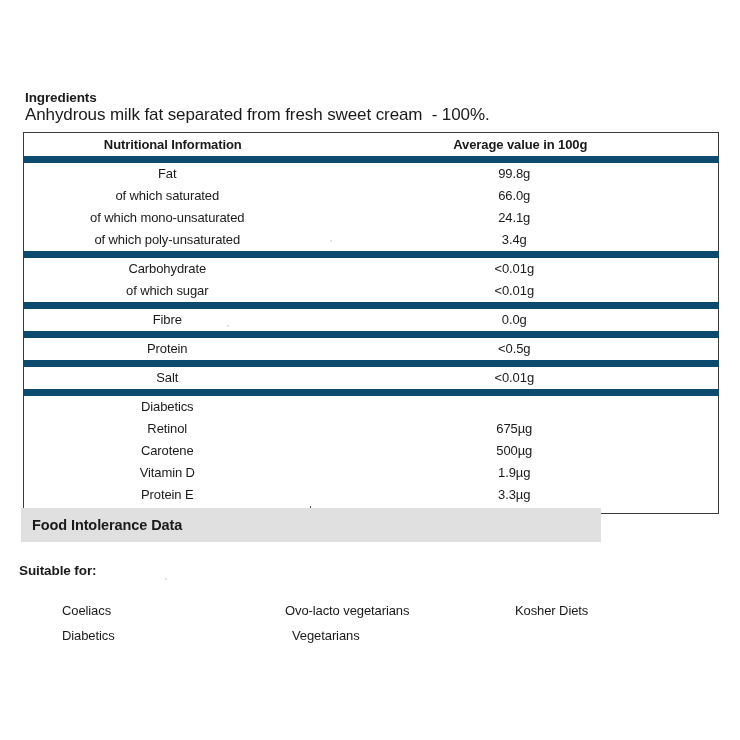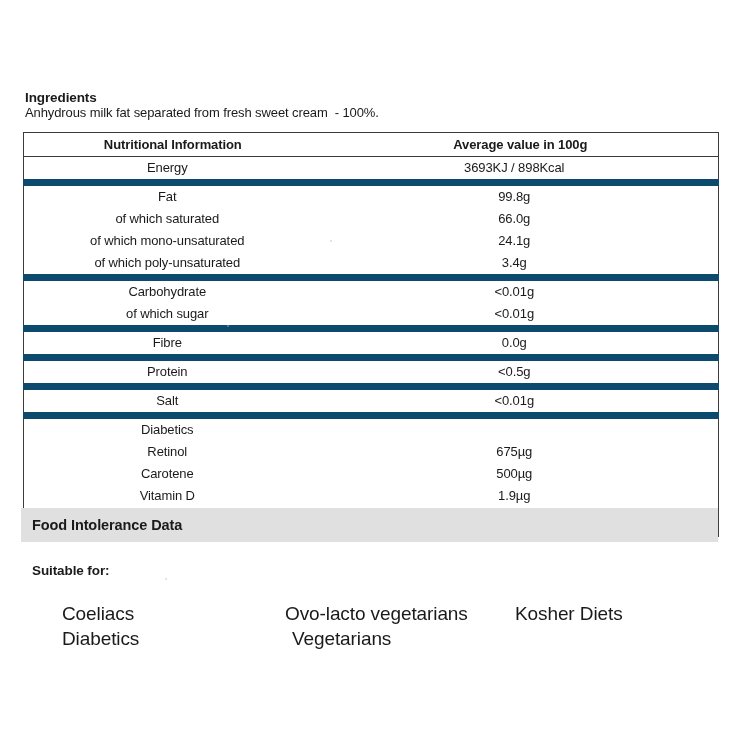--- a/index.html
+++ b/index.html
@@ -35,21 +35,21 @@
     flex-direction: column;
   }
   .ingredients-label {
     font-size: 13.5px;
     font-weight: bold;
     letter-spacing: -0.1px;
     width: 158px;
     flex: none;
   }
   .ingredients-text {
-    font-size: 13px;
+    font-size: 17px;
     font-weight: normal;
     letter-spacing: -0.1px;
     white-space: pre;
   }
 
   
   .nutrition-table {
     position: absolute;
     top: 132px;
     left: 23px;
@@ -103,55 +103,55 @@
     line-height: 7px;
     padding: 0 8px;
   }
   .spacer-row .cell-label { border-right: 1px solid #4a4a4a; }
 
   
   .banner {
     position: absolute;
     top: 508px;
     left: 21px;
-    width: 697px;
+    width: 580px;
     height: 34px;
     background: #e0e0e0;
     display: flex;
     align-items: center;
   }
   .banner-title {
     font-size: 14.5px;
     font-weight: bold;
     letter-spacing: -0.1px;
     padding-left: 11px;
   }
 
   
   .suitable-heading {
     position: absolute;
     top: 563px;
-    left: 32px;
+    left: 19px;
     font-size: 13.5px;
     font-weight: bold;
     letter-spacing: -0.1px;
   }
   .suitable-grid {
     position: absolute;
     top: 603px;
     left: 62px;
     width: 640px;
   }
   .suitable-row {
     display: flex;
     height: 25px;
     align-items: flex-start;
   }
   .suitable-cell {
-    font-size: 19px;
+    font-size: 13px;
     letter-spacing: -0.1px;
     white-space: nowrap;
   }
   .col-1 { width: 223px; flex: none; }
   .col-2 { width: 230px; flex: none; }
   .col-3 { flex: none; }
 
   
   .speck {
     position: absolute;
@@ -175,24 +175,20 @@
       <col class="c-label">
       <col class="c-value">
     </colgroup>
     <thead>
       <tr class="hdr">
         <td class="cell-label">Nutritional Information</td>
         <td class="cell-value">Average value in 100g</td>
       </tr>
     </thead>
     <tbody>
-        <tr>
-          <td class="cell-label">Energy</td>
-          <td class="cell-value val-indent-0">3693KJ / 898Kcal</td>
-        </tr>
         <tr class="grp-top">
           <td class="cell-label">Fat</td>
           <td class="cell-value val-indent-0">99.8g</td>
         </tr>
         <tr>
           <td class="cell-label indent-1">of which saturated</td>
           <td class="cell-value val-indent-1">66.0g</td>
         </tr>
         <tr>
           <td class="cell-label indent-1">of which mono-unsaturated</td>

